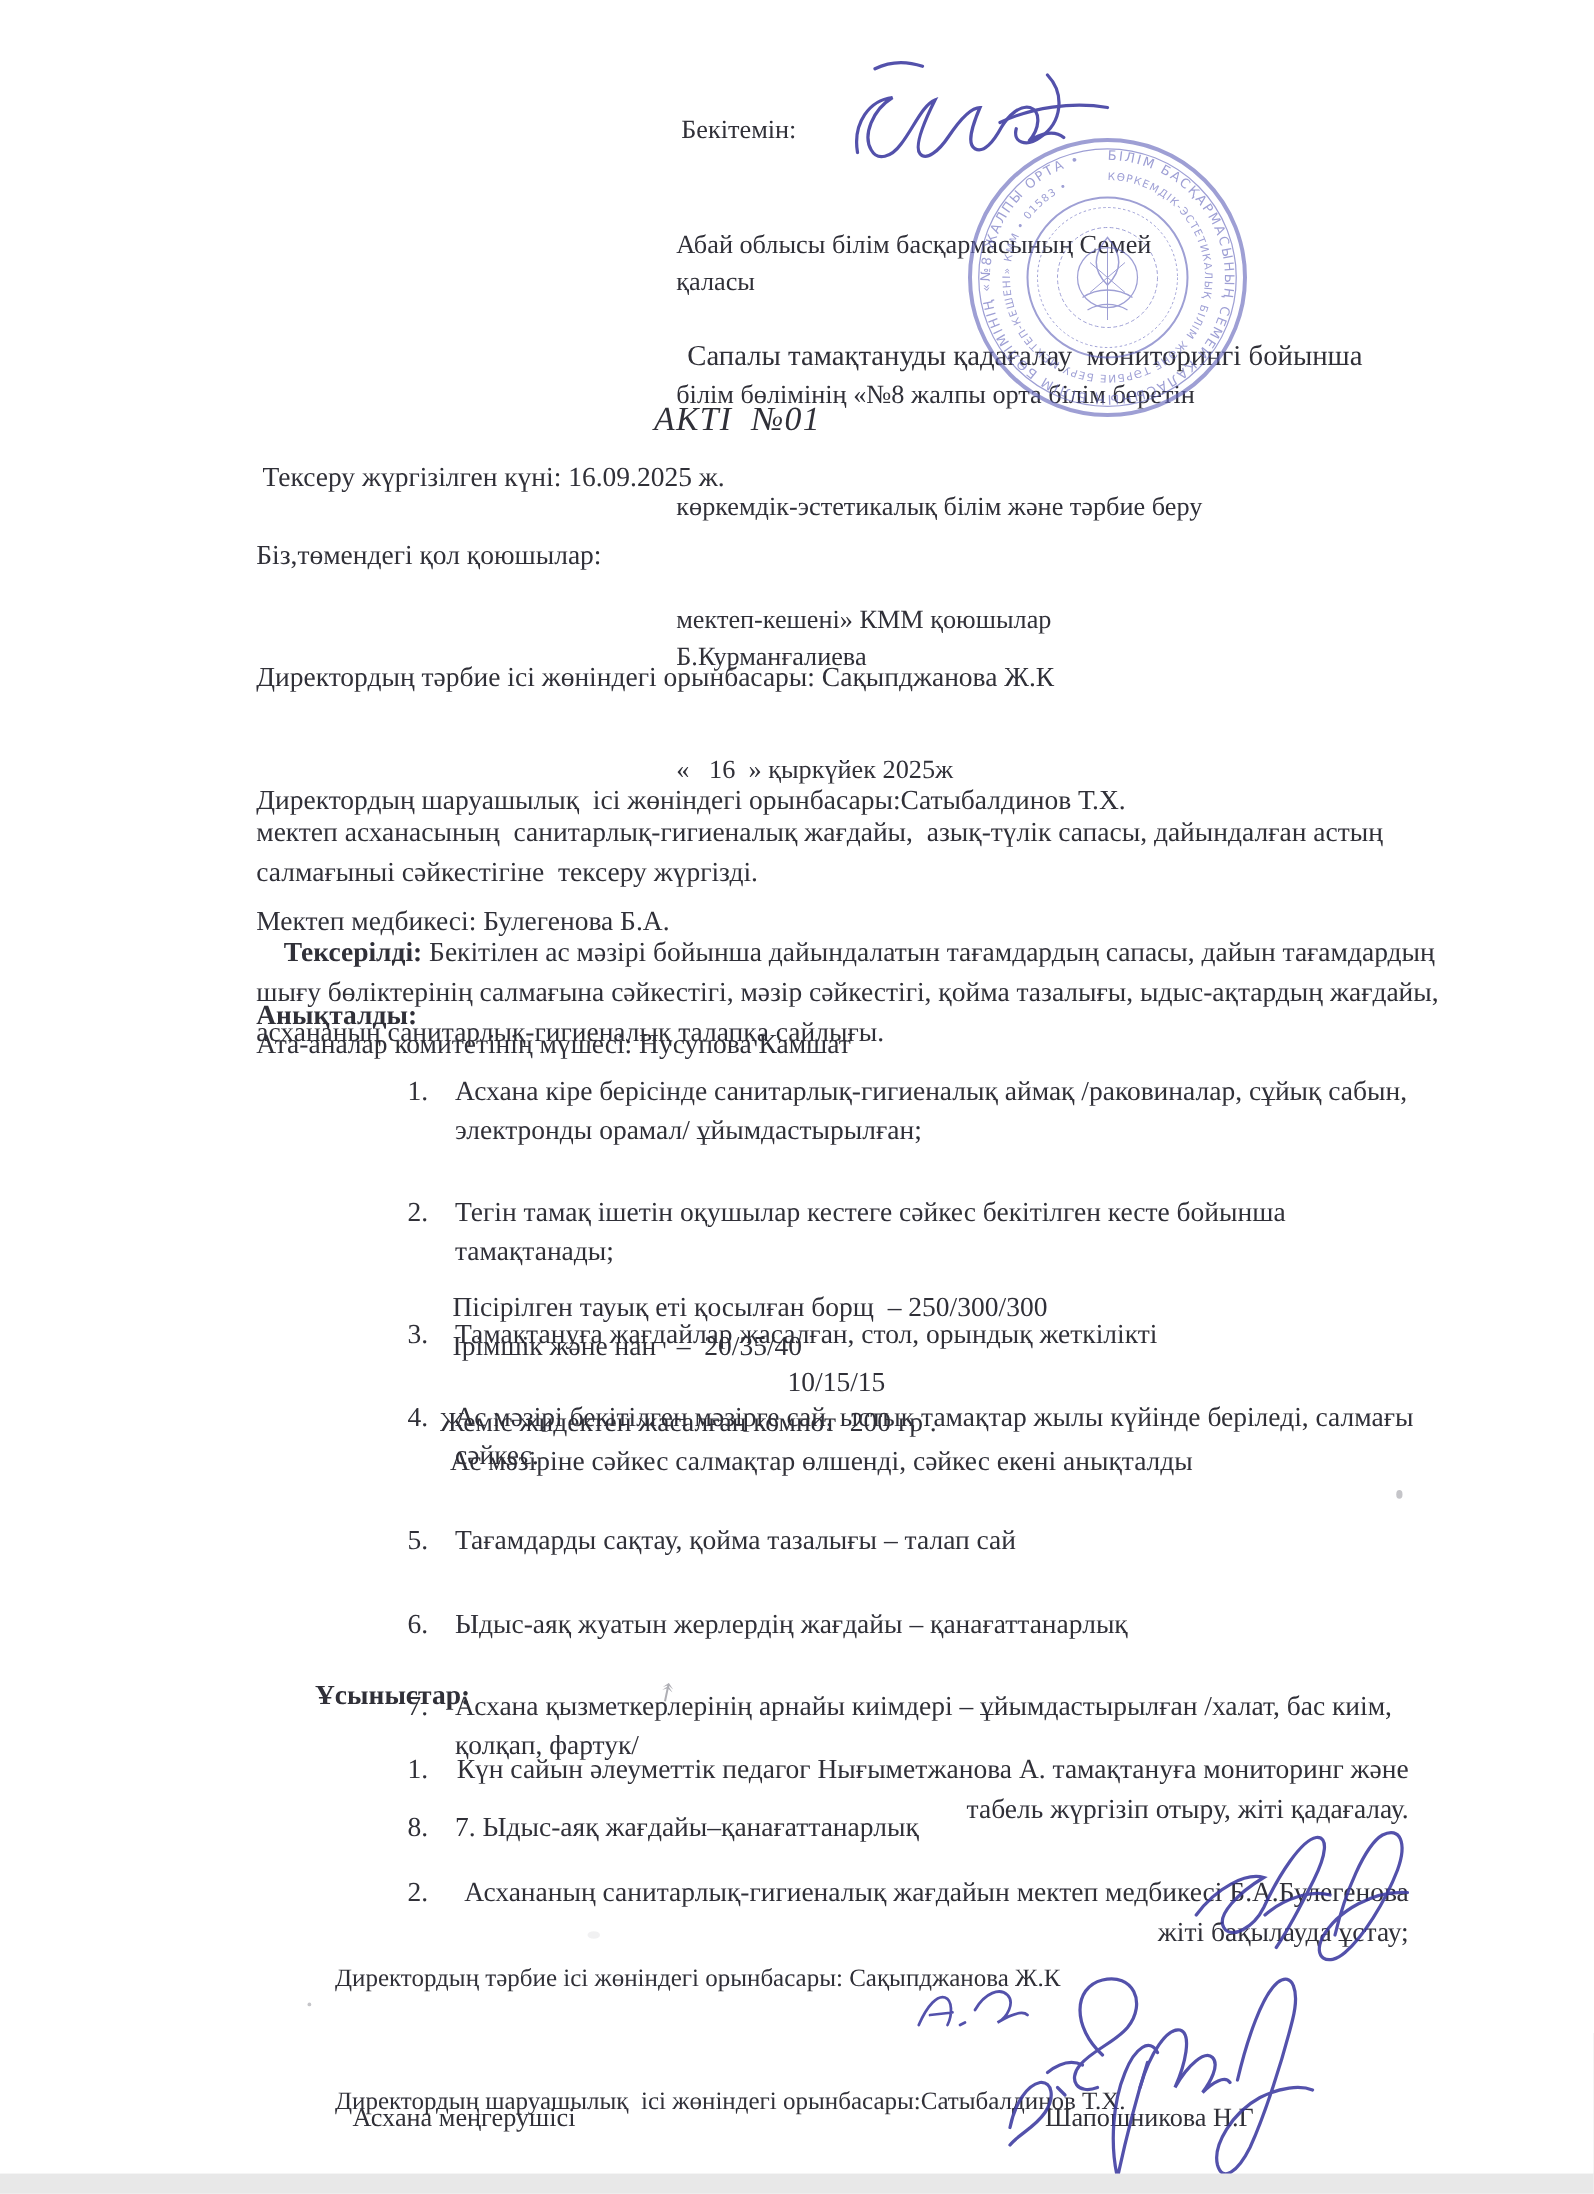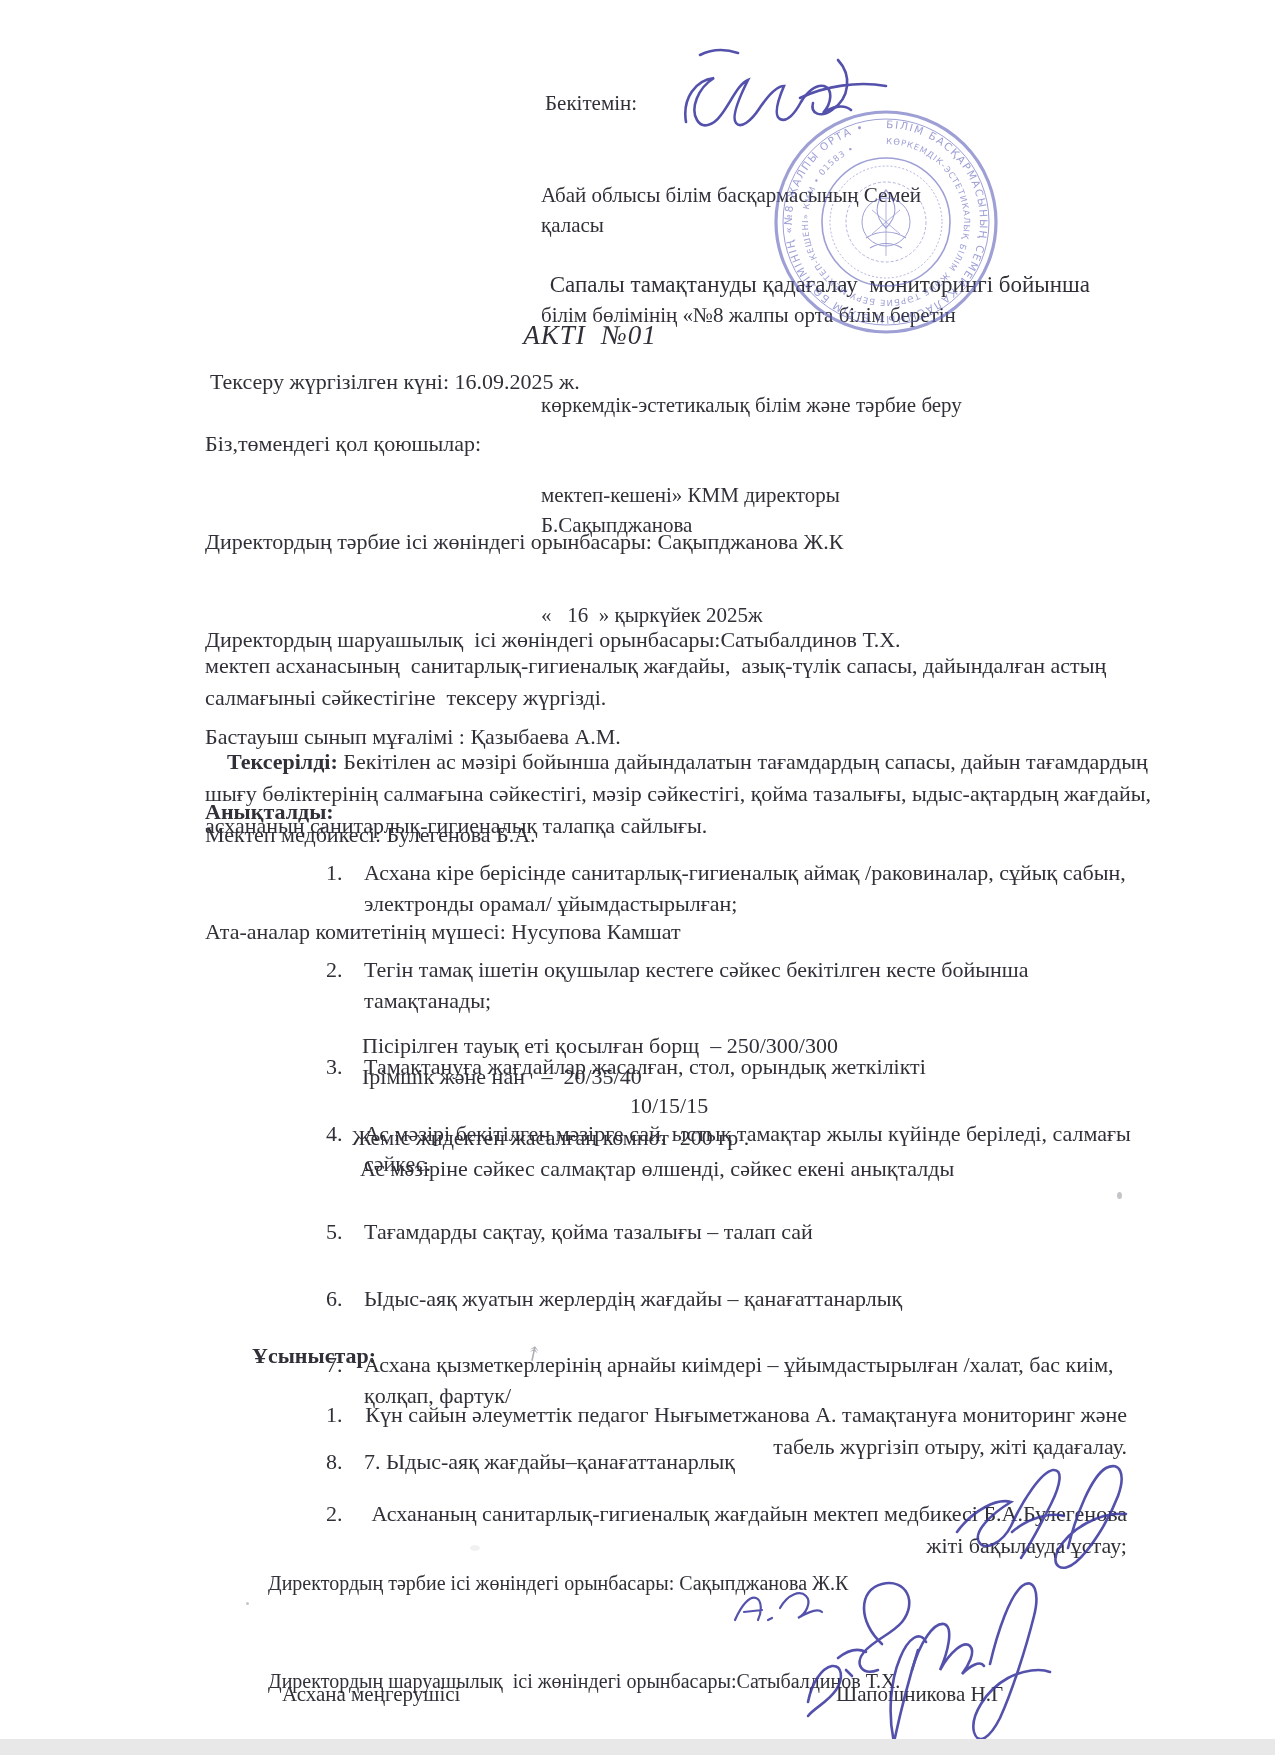--- a/index.html
+++ b/index.html
@@ -45,34 +45,33 @@
 </head>
 <body>
 
 <div class="page">
 
   <div class="abs approval" style="left:545px; top:88px;">Бекітемін:</div>
   <div class="abs approval" style="left:541px; top:120px; width:430px;">
     <div>Абай облысы білім басқармасының Семей қаласы</div>
     <div>білім бөлімінің «№8 жалпы орта білім беретін</div>
     <div>көркемдік-эстетикалық білім және тәрбие беру</div>
-    <div>мектеп-кешені» КММ директоры Б.Сақыпджанова</div>
+    <div>мектеп-кешені» КММ қоюшылар Б.Курманғалиева</div>
     <div>«   16  » қыркүйек 2025ж</div>
   </div>
 
   <div class="abs title-row" style="left:90px; top:272px; width:1000px;text-align:right;">Сапалы тамақтануды қадағалау  мониторингі бойынша</div>
   <div class="abs act-row i" style="left:90px; top:320px; width:1000px;">АКТІ  №01</div>
 
   <div class="abs t" style="left:210px; top:366px;">Тексеру жүргізілген күні: 16.09.2025 ж.</div>
 
   <div class="abs t" style="left:205px; top:428px;">Біз,төмендегі қол қоюшылар:</div>
   <div class="abs t" style="left:205px; top:461px; width:980px; line-height:32.5px;">
     <div>Директордың тәрбие ісі жөніндегі орынбасары: Сақыпджанова Ж.К</div>
     <div>Директордың шаруашылық  ісі жөніндегі орынбасары:Сатыбалдинов Т.Х.</div>
-    <div>Бастауыш сынып мұғалімі : Қазыбаева А.М.</div>
     <div>Мектеп медбикесі: Булегенова Б.А.</div>
     <div>Ата-аналар комитетінің мүшесі: Нусупова Камшат</div>
   </div>
 
   <div class="abs t" style="left:205px; top:650px; width:958px;">мектеп асханасының  санитарлық-гигиеналық жағдайы,  азық-түлік сапасы, дайындалған астың салмағыныі сәйкестігіне  тексеру жүргізді.</div>
 
   <div class="abs t" style="left:205px; top:714px; width:952px;">
     <span class="b">Тексерілді:</span><span> Бекітілен ас мәзірі бойынша дайындалатын тағамдардың сапасы, дайын тағамдардың шығу бөліктерінің салмағына сәйкестігі, мәзір сәйкестігі, қойма тазалығы, ыдыс-ақтардың жағдайы,  асхананың санитарлық-гигиеналық талапқа сайлығы.</span>
   </div>
 

